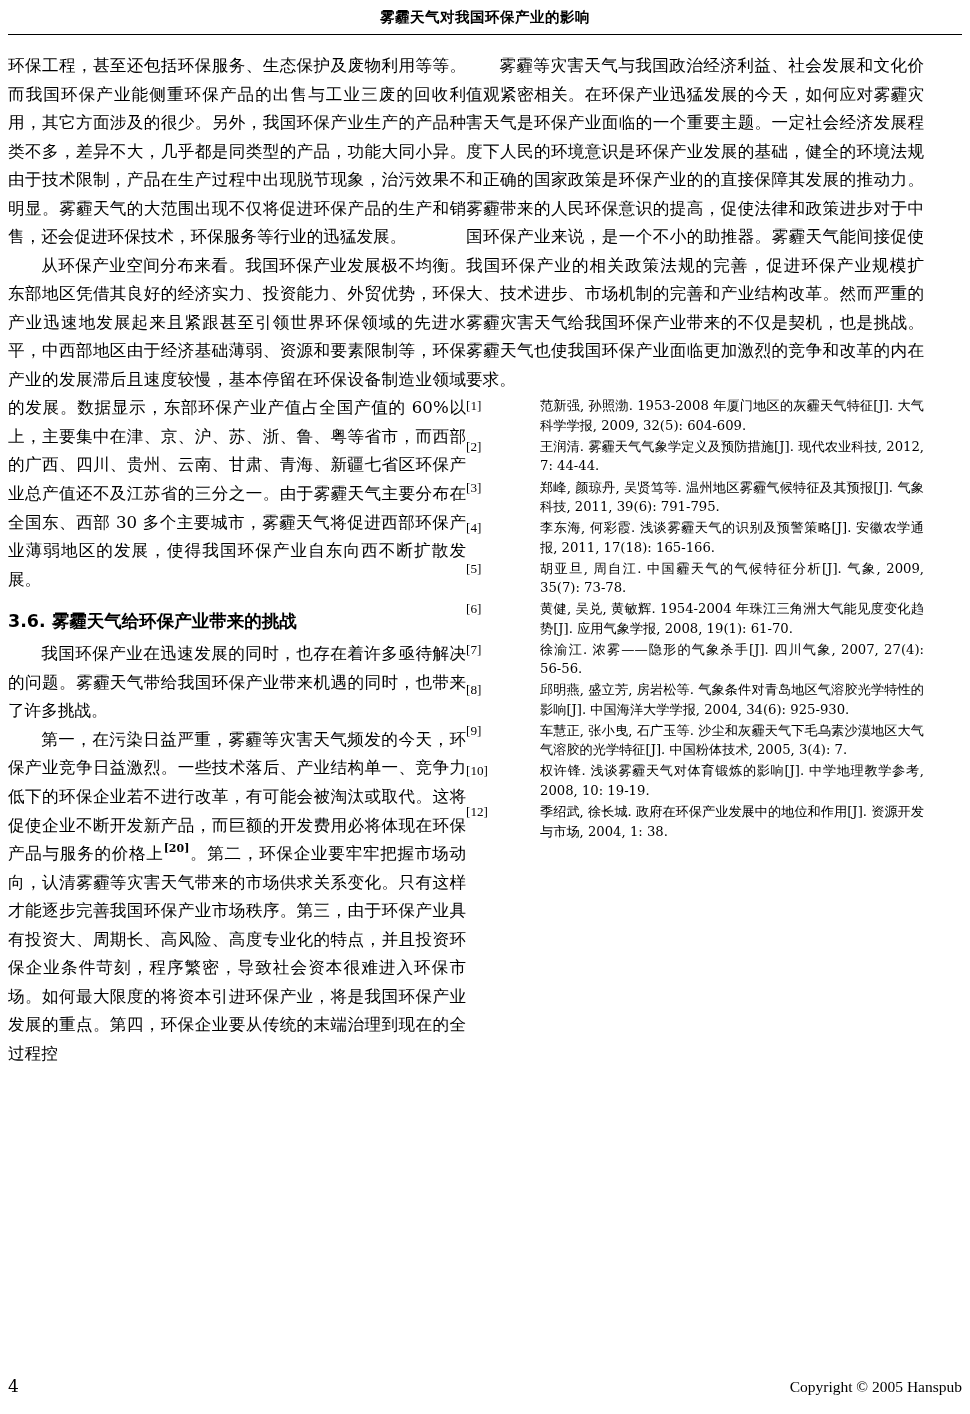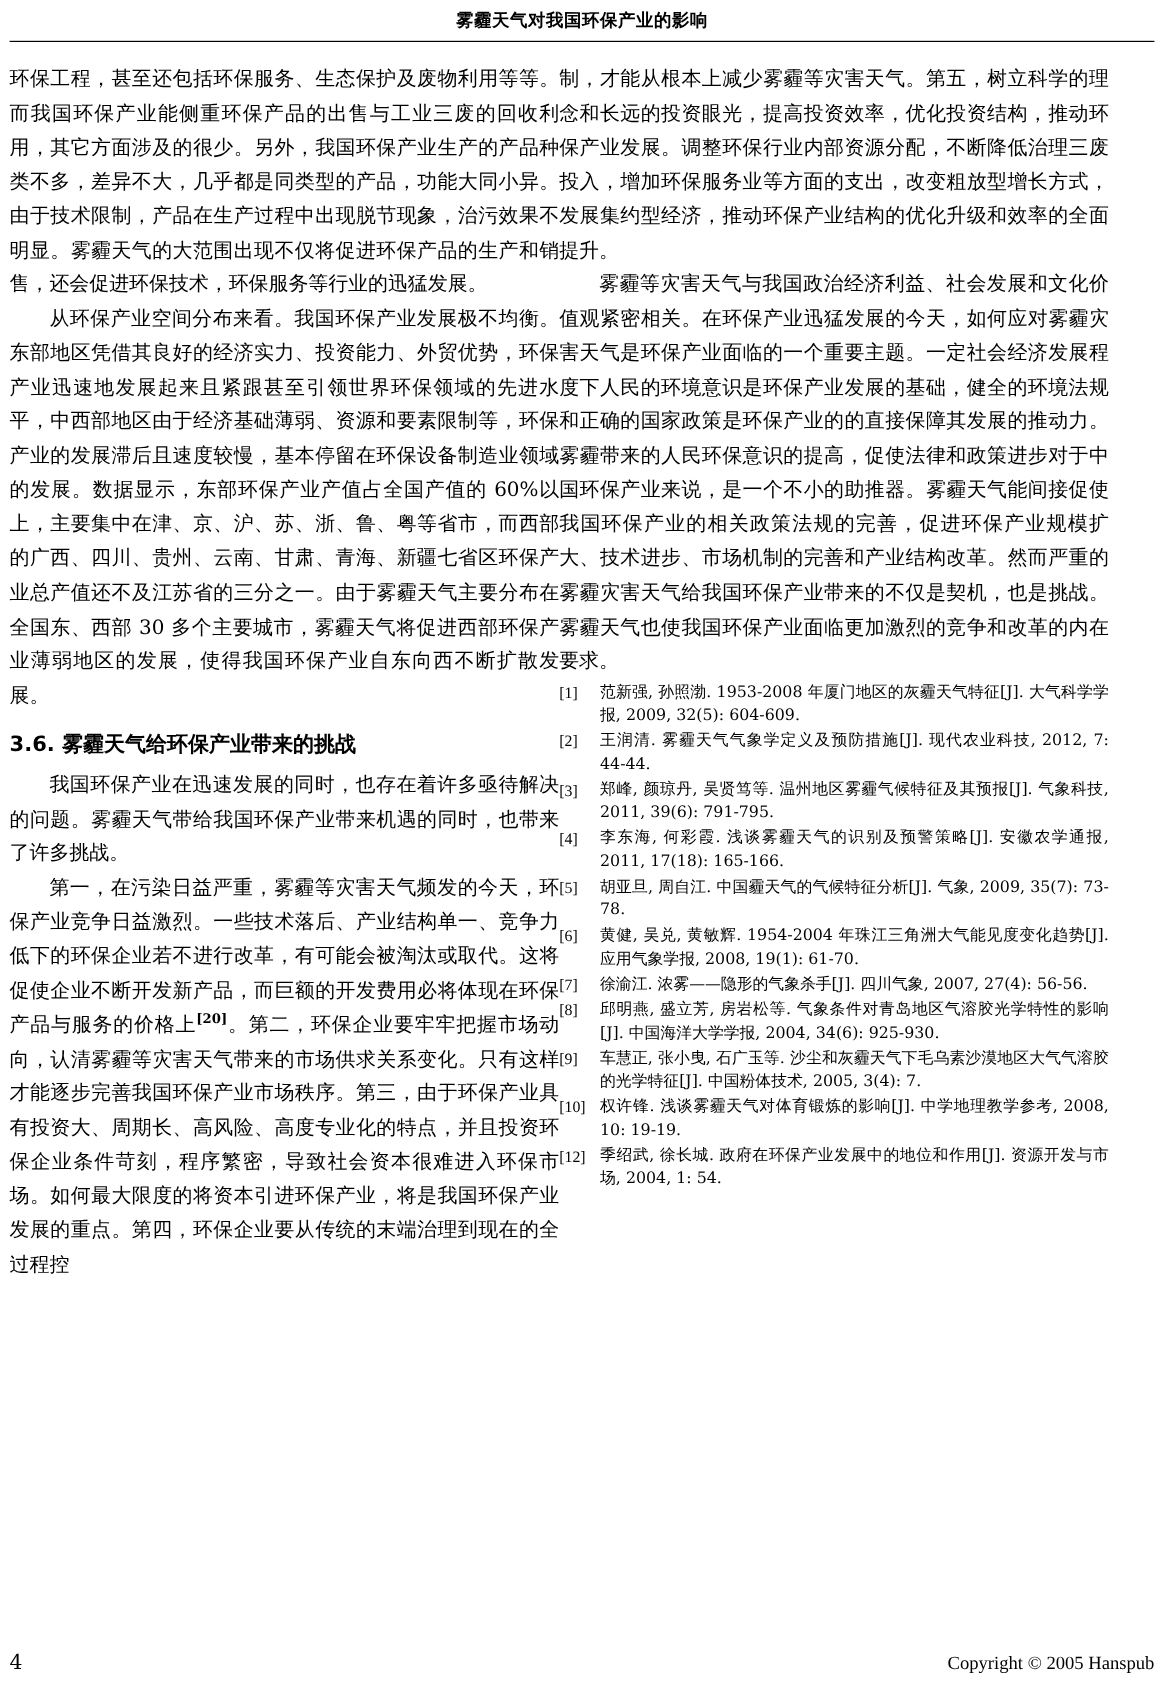--- a/index.html
+++ b/index.html
@@ -100,20 +100,21 @@
   }
   .refnum {
     width: 34px;
     flex: 0 0 34px;
     text-align: left;
     font-family: "Liberation Serif", "DejaVu Serif", serif;
   }
   .reftext {
     flex: 1 1 auto;
     text-align: justify;
+    margin-left: 40px;
   }
   
   .footer {
     position: absolute;
     bottom: 18px;
     left: 8px;
     width: 954px;
     display: flex;
     justify-content: space-between;
     align-items: flex-end;
@@ -141,21 +142,20 @@
       <p>环保工程，甚至还包括环保服务、生态保护及废物利用等等。而我国环保产业能侧重环保产品的出售与工业三废的回收利用，其它方面涉及的很少。另外，我国环保产业生产的产品种类不多，差异不大，几乎都是同类型的产品，功能大同小异。由于技术限制，产品在生产过程中出现脱节现象，治污效果不明显。雾霾天气的大范围出现不仅将促进环保产品的生产和销售，还会促进环保技术，环保服务等行业的迅猛发展。</p>
       <p class="indent">从环保产业空间分布来看。我国环保产业发展极不均衡。东部地区凭借其良好的经济实力、投资能力、外贸优势，环保产业迅速地发展起来且紧跟甚至引领世界环保领域的先进水平，中西部地区由于经济基础薄弱、资源和要素限制等，环保产业的发展滞后且速度较慢，基本停留在环保设备制造业领域的发展。数据显示，东部环保产业产值占全国产值的 60%以上，主要集中在津、京、沪、苏、浙、鲁、粤等省市，而西部的广西、四川、贵州、云南、甘肃、青海、新疆七省区环保产业总产值还不及江苏省的三分之一。由于雾霾天气主要分布在全国东、西部 30 多个主要城市，雾霾天气将促进西部环保产业薄弱地区的发展，使得我国环保产业自东向西不断扩散发展。</p>
 
       <h2 class="section">3.6. 雾霾天气给环保产业带来的挑战</h2>
 
       <p class="indent">我国环保产业在迅速发展的同时，也存在着许多亟待解决的问题。雾霾天气带给我国环保产业带来机遇的同时，也带来了许多挑战。</p>
       <p class="indent"><span>第一，在污染日益严重，雾霾等灾害天气频发的今天，环保产业竞争日益激烈。一些技术落后、产业结构单一、竞争力低下的环保企业若不进行改革，有可能会被淘汰或取代。这将促使企业不断开发新产品，而巨额的开发费用必将体现在环保产品与服务的价格上</span><sup>[20]</sup><span>。第二，环保企业要牢牢把握市场动向，认清雾霾等灾害天气带来的市场供求关系变化。只有这样才能逐步完善我国环保产业市场秩序。第三，由于环保产业具有投资大、周期长、高风险、高度专业化的特点，并且投资环保企业条件苛刻，程序繁密，导致社会资本很难进入环保市场。如何最大限度的将资本引进环保产业，将是我国环保产业发展的重点。第四，环保企业要从传统的末端治理到现在的全过程控</span></p>
     </div>
 
     <div class="col">
-      <p>制，才能从根本上减少雾霾等灾害天气。第五，树立科学的理念和长远的投资眼光，提高投资效率，优化投资结构，推动环保产业发展。调整环保行业内部资源分配，不断降低治理三废投入，增加环保服务业等方面的支出，改变粗放型增长方式，发展集约型经济，推动环保产业结构的优化升级和效率的全面提升。</p>
 
 
       <p class="indent">雾霾等灾害天气与我国政治经济利益、社会发展和文化价值观紧密相关。在环保产业迅猛发展的今天，如何应对雾霾灾害天气是环保产业面临的一个重要主题。一定社会经济发展程度下人民的环境意识是环保产业发展的基础，健全的环境法规和正确的国家政策是环保产业的的直接保障其发展的推动力。雾霾带来的人民环保意识的提高，促使法律和政策进步对于中国环保产业来说，是一个不小的助推器。雾霾天气能间接促使我国环保产业的相关政策法规的完善，促进环保产业规模扩大、技术进步、市场机制的完善和产业结构改革。然而严重的雾霾灾害天气给我国环保产业带来的不仅是契机，也是挑战。雾霾天气也使我国环保产业面临更加激烈的竞争和改革的内在要求。</p>
 
 
       <div class="reflist">
         <div class="refitem">
           <div class="refnum">[1]</div>
           <div class="reftext">范新强, 孙照渤. 1953-2008 年厦门地区的灰霾天气特征[J]. 大气科学学报, 2009, 32(5): 604-609.</div>
         </div>
@@ -190,21 +190,21 @@
         <div class="refitem">
           <div class="refnum">[9]</div>
           <div class="reftext">车慧正, 张小曳, 石广玉等. 沙尘和灰霾天气下毛乌素沙漠地区大气气溶胶的光学特征[J]. 中国粉体技术, 2005, 3(4): 7.</div>
         </div>
         <div class="refitem">
           <div class="refnum">[10]</div>
           <div class="reftext">权许锋. 浅谈雾霾天气对体育锻炼的影响[J]. 中学地理教学参考, 2008, 10: 19-19.</div>
         </div>
         <div class="refitem">
           <div class="refnum">[12]</div>
-          <div class="reftext">季绍武, 徐长城. 政府在环保产业发展中的地位和作用[J]. 资源开发与市场, 2004, 1: 54.</div>
+          <div class="reftext">季绍武, 徐长城. 政府在环保产业发展中的地位和作用[J]. 资源开发与市场, 2004, 1: 38.</div>
         </div>
       </div>
     </div>
 
   </div>
 
   <div class="footer">
     <div class="folio">4</div>
     <div class="copyright">Copyright © 2005 Hanspub</div>
   </div>

